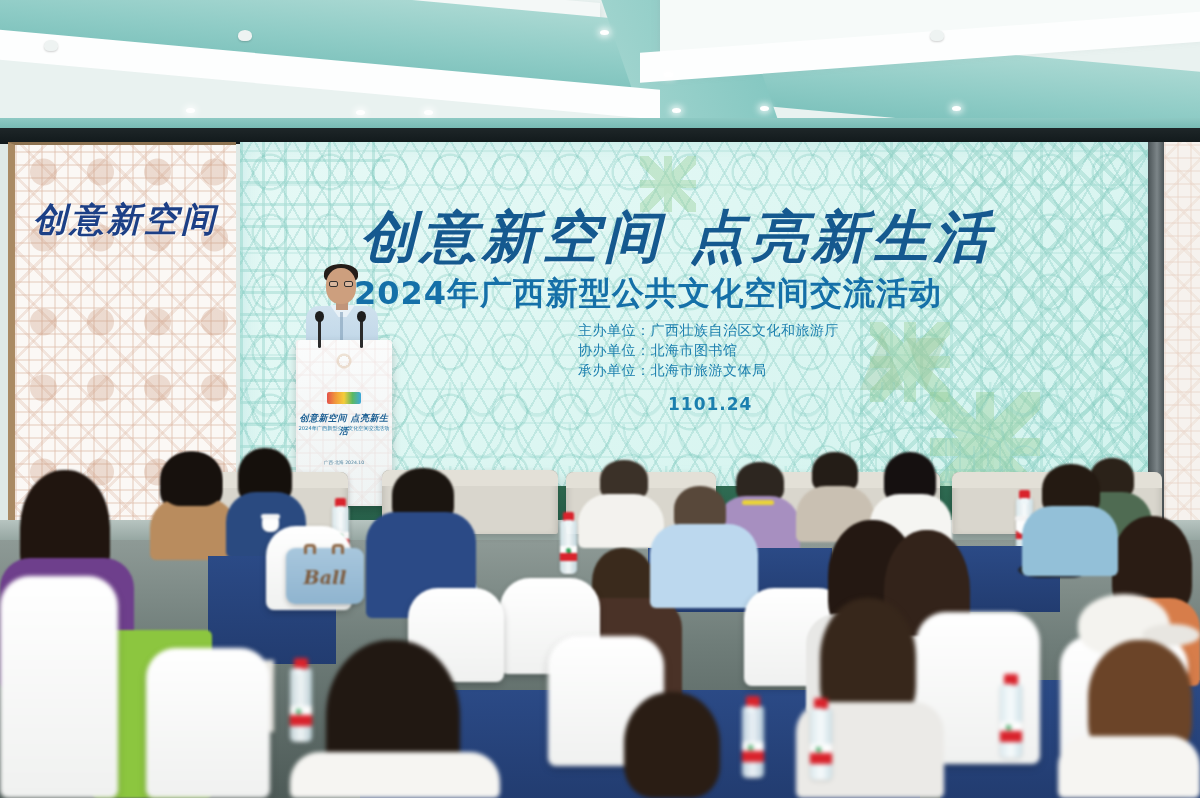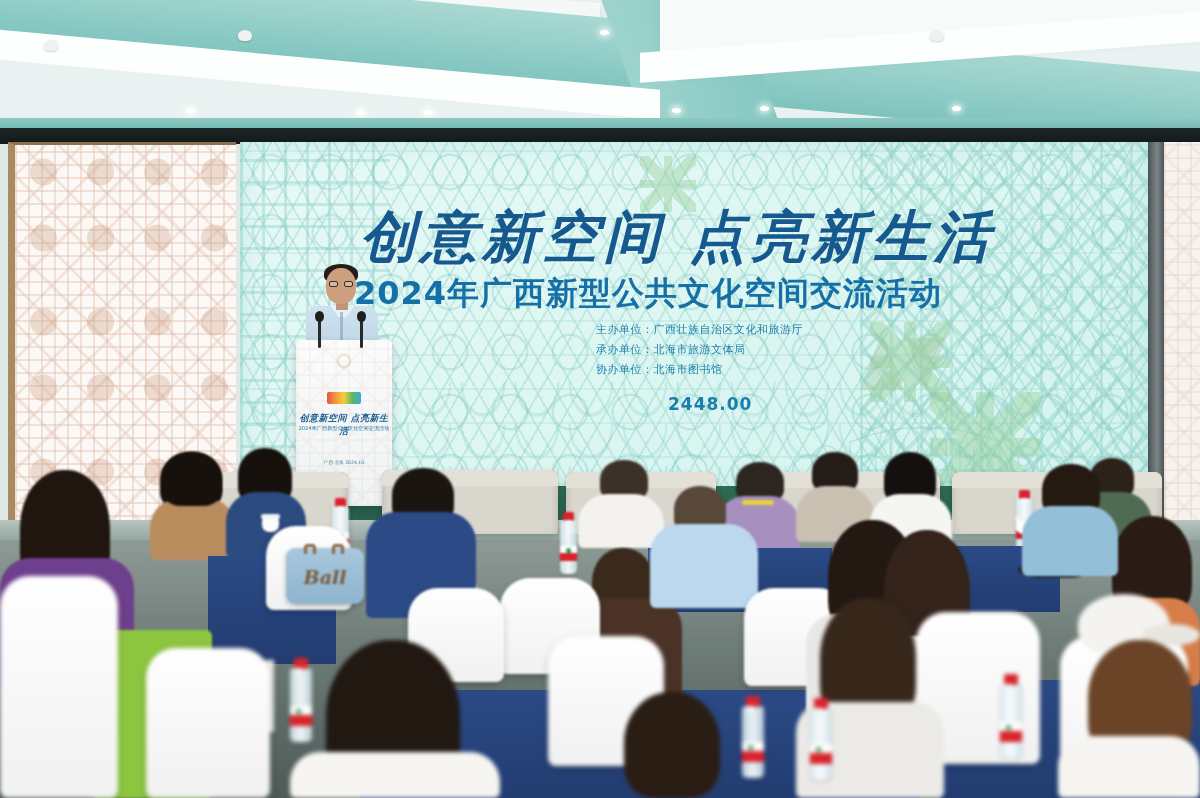--- a/index.html
+++ b/index.html
@@ -114,21 +114,21 @@
   .gx-sub { margin-top:5px; font-size:9px; color:#d03a2e; letter-spacing:2px;
             font-family:"DejaVu Sans", sans-serif; font-weight:700; }
 
   .scr-title { position:absolute; left:120px; top:58px; width:760px;
                font-family:"DejaVu Serif", serif; font-style:italic; font-weight:700;
                font-size:56px; color:#15598f; letter-spacing:5px; white-space:nowrap;
                text-shadow:1px 2px 0 rgba(255,255,255,.35); }
   .scr-subtitle { position:absolute; left:114px; top:130px; width:790px;
                   font-family:"DejaVu Sans", sans-serif; font-weight:700;
                   font-size:32px; color:#1570a8; letter-spacing:1px; white-space:nowrap; }
-  .scr-org { position:absolute; left:356px; top:178px; font-size:11px; color:#1b7fae;
+  .scr-org { position:absolute; left:338px; top:178px; font-size:14px; color:#1b7fae;
              line-height:20px; font-family:"DejaVu Sans", sans-serif; letter-spacing:.5px; }
   .scr-date { position:absolute; left:428px; top:252px; font-size:17px; color:#1b7fae;
               font-family:"DejaVu Sans", sans-serif; font-weight:600; letter-spacing:1px; }
 
   
   .right-col { position:absolute; left:1148px; top:142px; width:18px; height:400px;
                background:linear-gradient(90deg,#4a5356,#7c8588,#3d4649); }
   .right-panel { position:absolute; left:1164px; top:142px; width:40px; height:420px;
                  background:#f6f2ee; overflow:hidden; }
   .right-panel .brocade { opacity:.45; }
@@ -246,20 +246,21 @@
     <div class="downlight" style="left:952px;top:106px;"></div>
     <div class="downlight" style="left:600px;top:30px;"></div>
     <div class="downlight" style="left:664px;top:72px;"></div>
     <div class="ceil-lip"></div>
   </div>
   <div class="dark-strip"></div>
 
   <div class="left-panel">
     <div class="brocade"></div>
     <div class="brocade-med"></div>
+    <div class="left-panel-text">创意新空间</div>
   </div>
   <div class="red-base"></div>
 
   <div class="screen">
     <div class="scr-pattern-a"></div>
     <div class="scr-pattern-b"></div>
     <div class="scr-geo-l"></div>
     <div class="scr-geo-r"></div>
     <div class="scr-star" style="left:630px;top:180px;"></div>
     <div class="scr-star" style="left:690px;top:250px;width:110px;height:110px;"></div>
@@ -280,24 +281,24 @@
           <circle cx="214" cy="52" r="6"></circle>
         <path d="M96 20 L134 20"></path>
       </g>
     </svg>
 
 
     <div class="scr-title">创意新空间 点亮新生活</div>
     <div class="scr-subtitle">2024年广西新型公共文化空间交流活动</div>
     <div class="scr-org">
       <div>主办单位：广西壮族自治区文化和旅游厅</div>
+      <div>协办单位：北海市图书馆</div>
       <div>承办单位：北海市旅游文体局</div>
-      <div>协办单位：北海市图书馆</div>
-    </div>
-    <div class="scr-date">2448.00</div>
+    </div>
+    <div class="scr-date">1101.24</div>
   </div>
 
   <div class="right-col"></div>
   <div class="right-panel">
     <div class="brocade"></div>
   </div>
 
   <div class="stage-green"></div>
   <div class="stage-shadow"></div>
   <div class="floor"></div>

